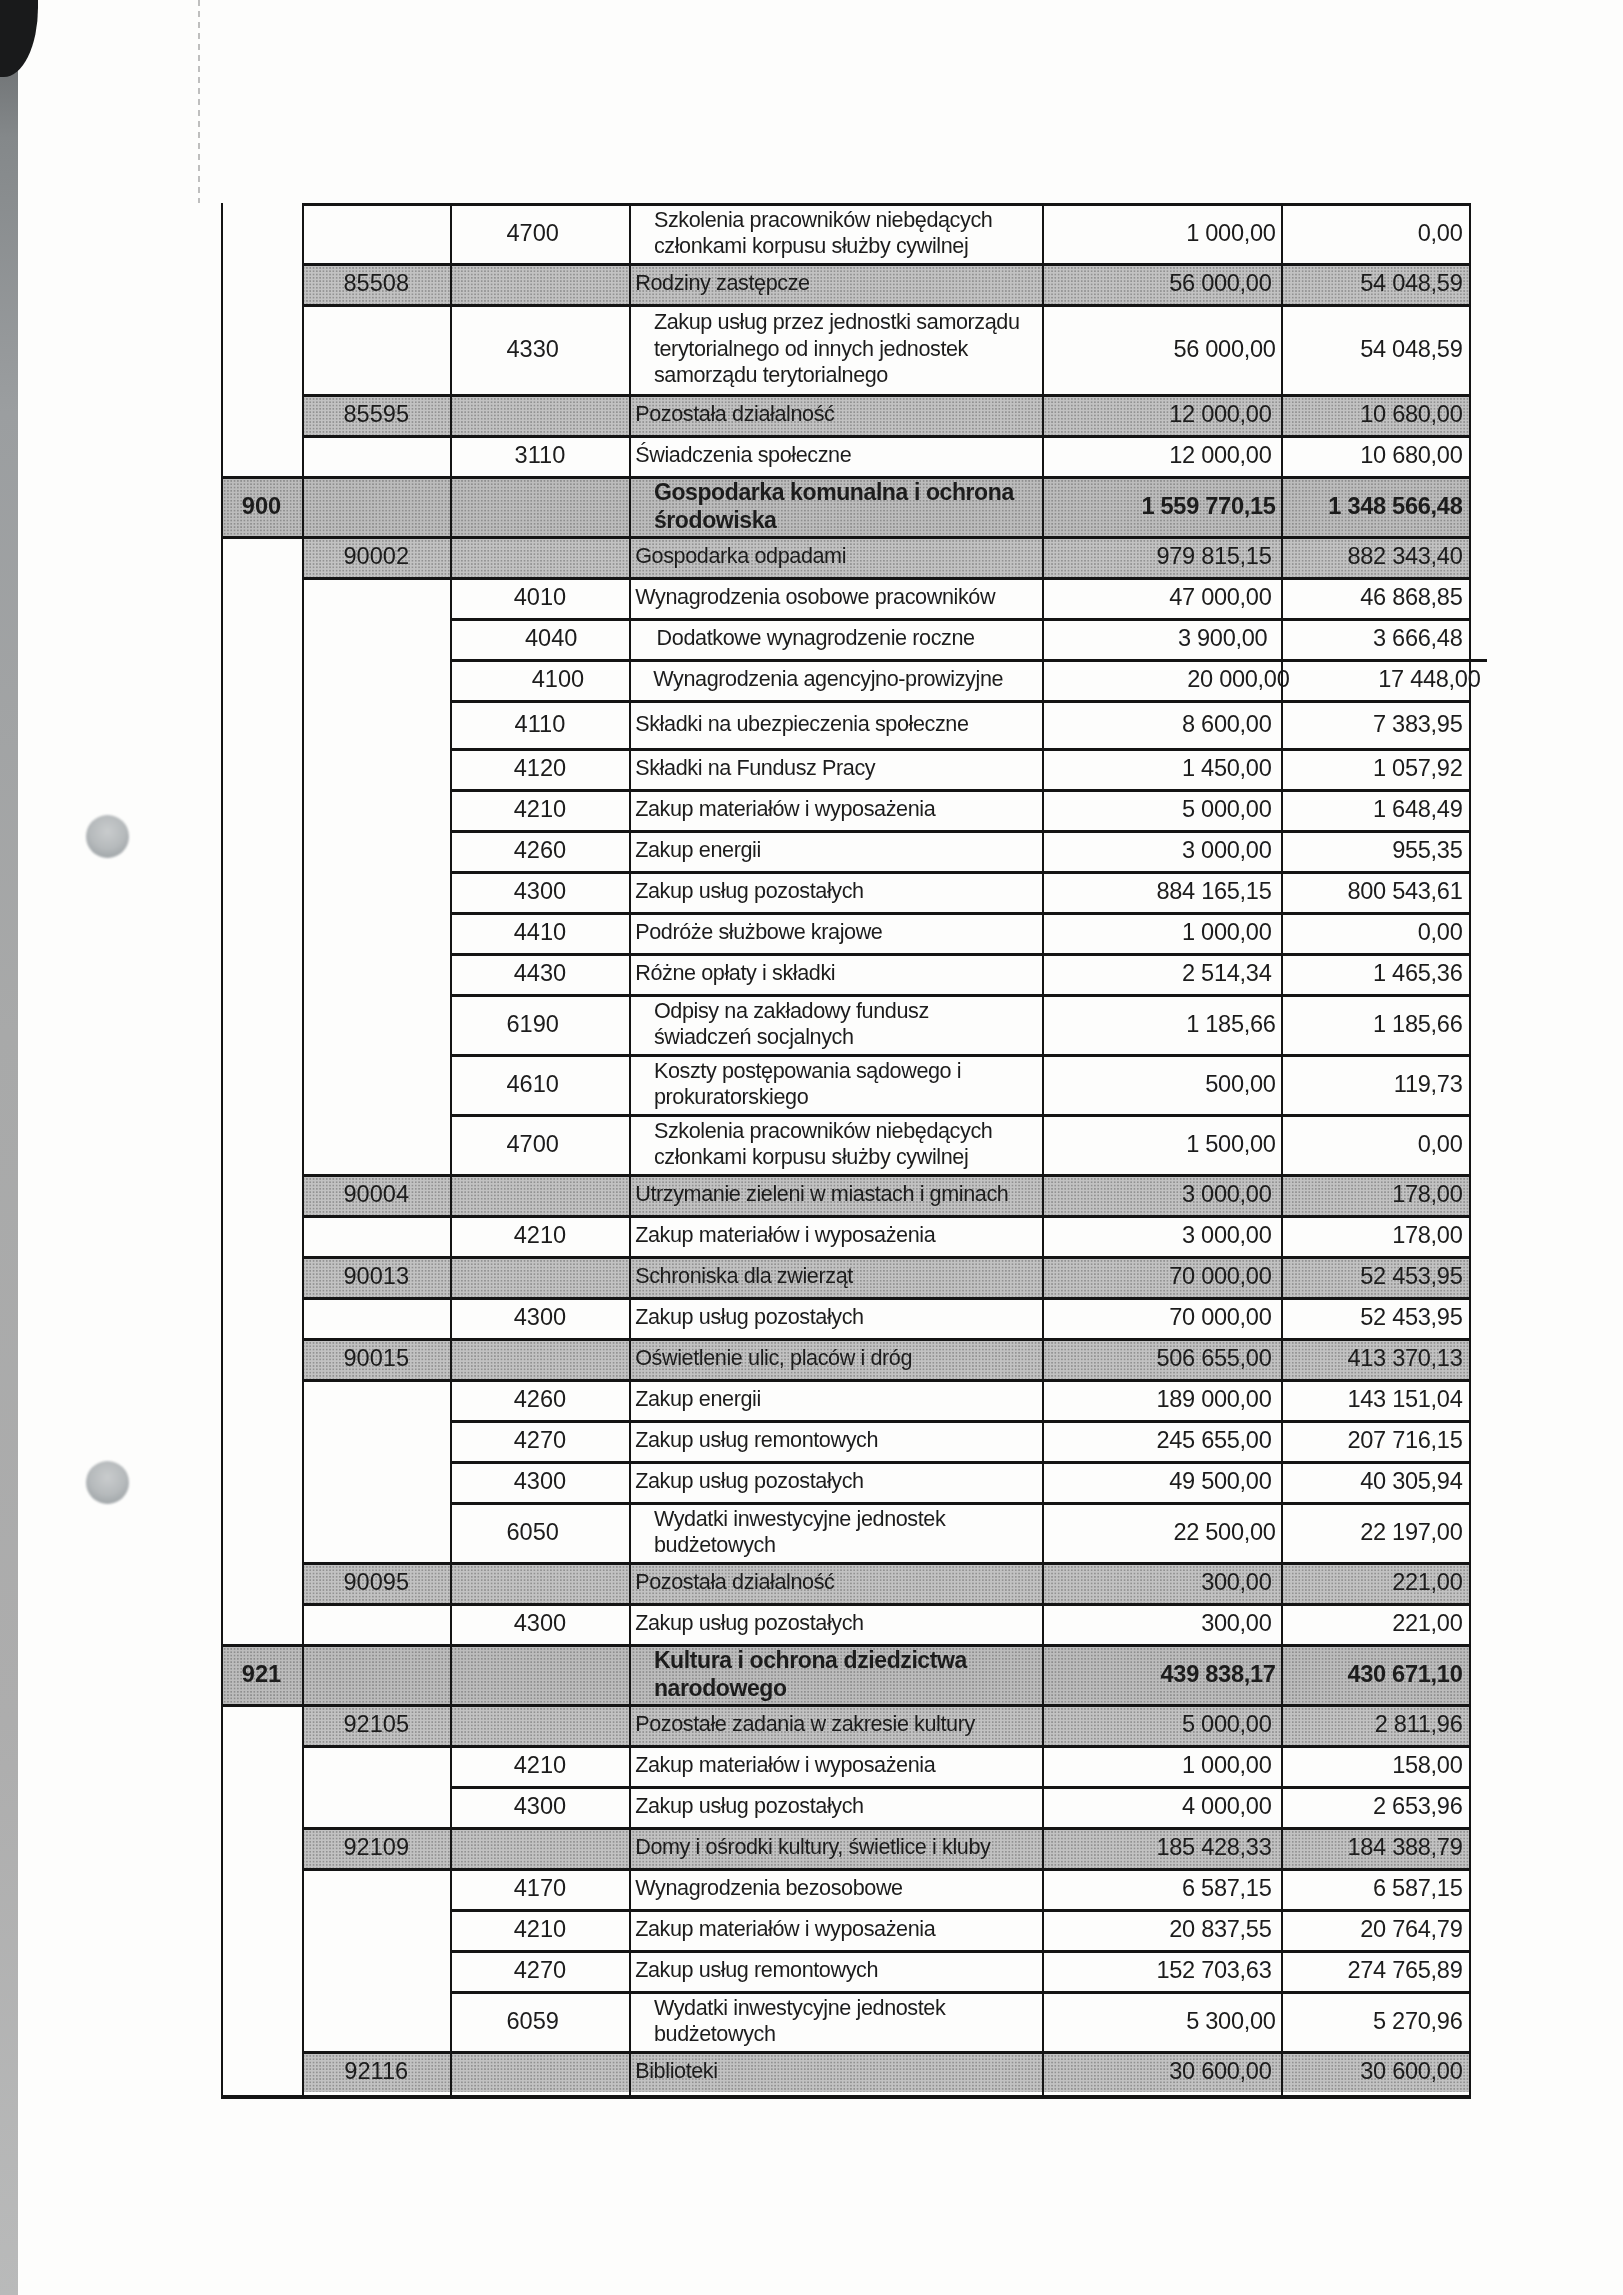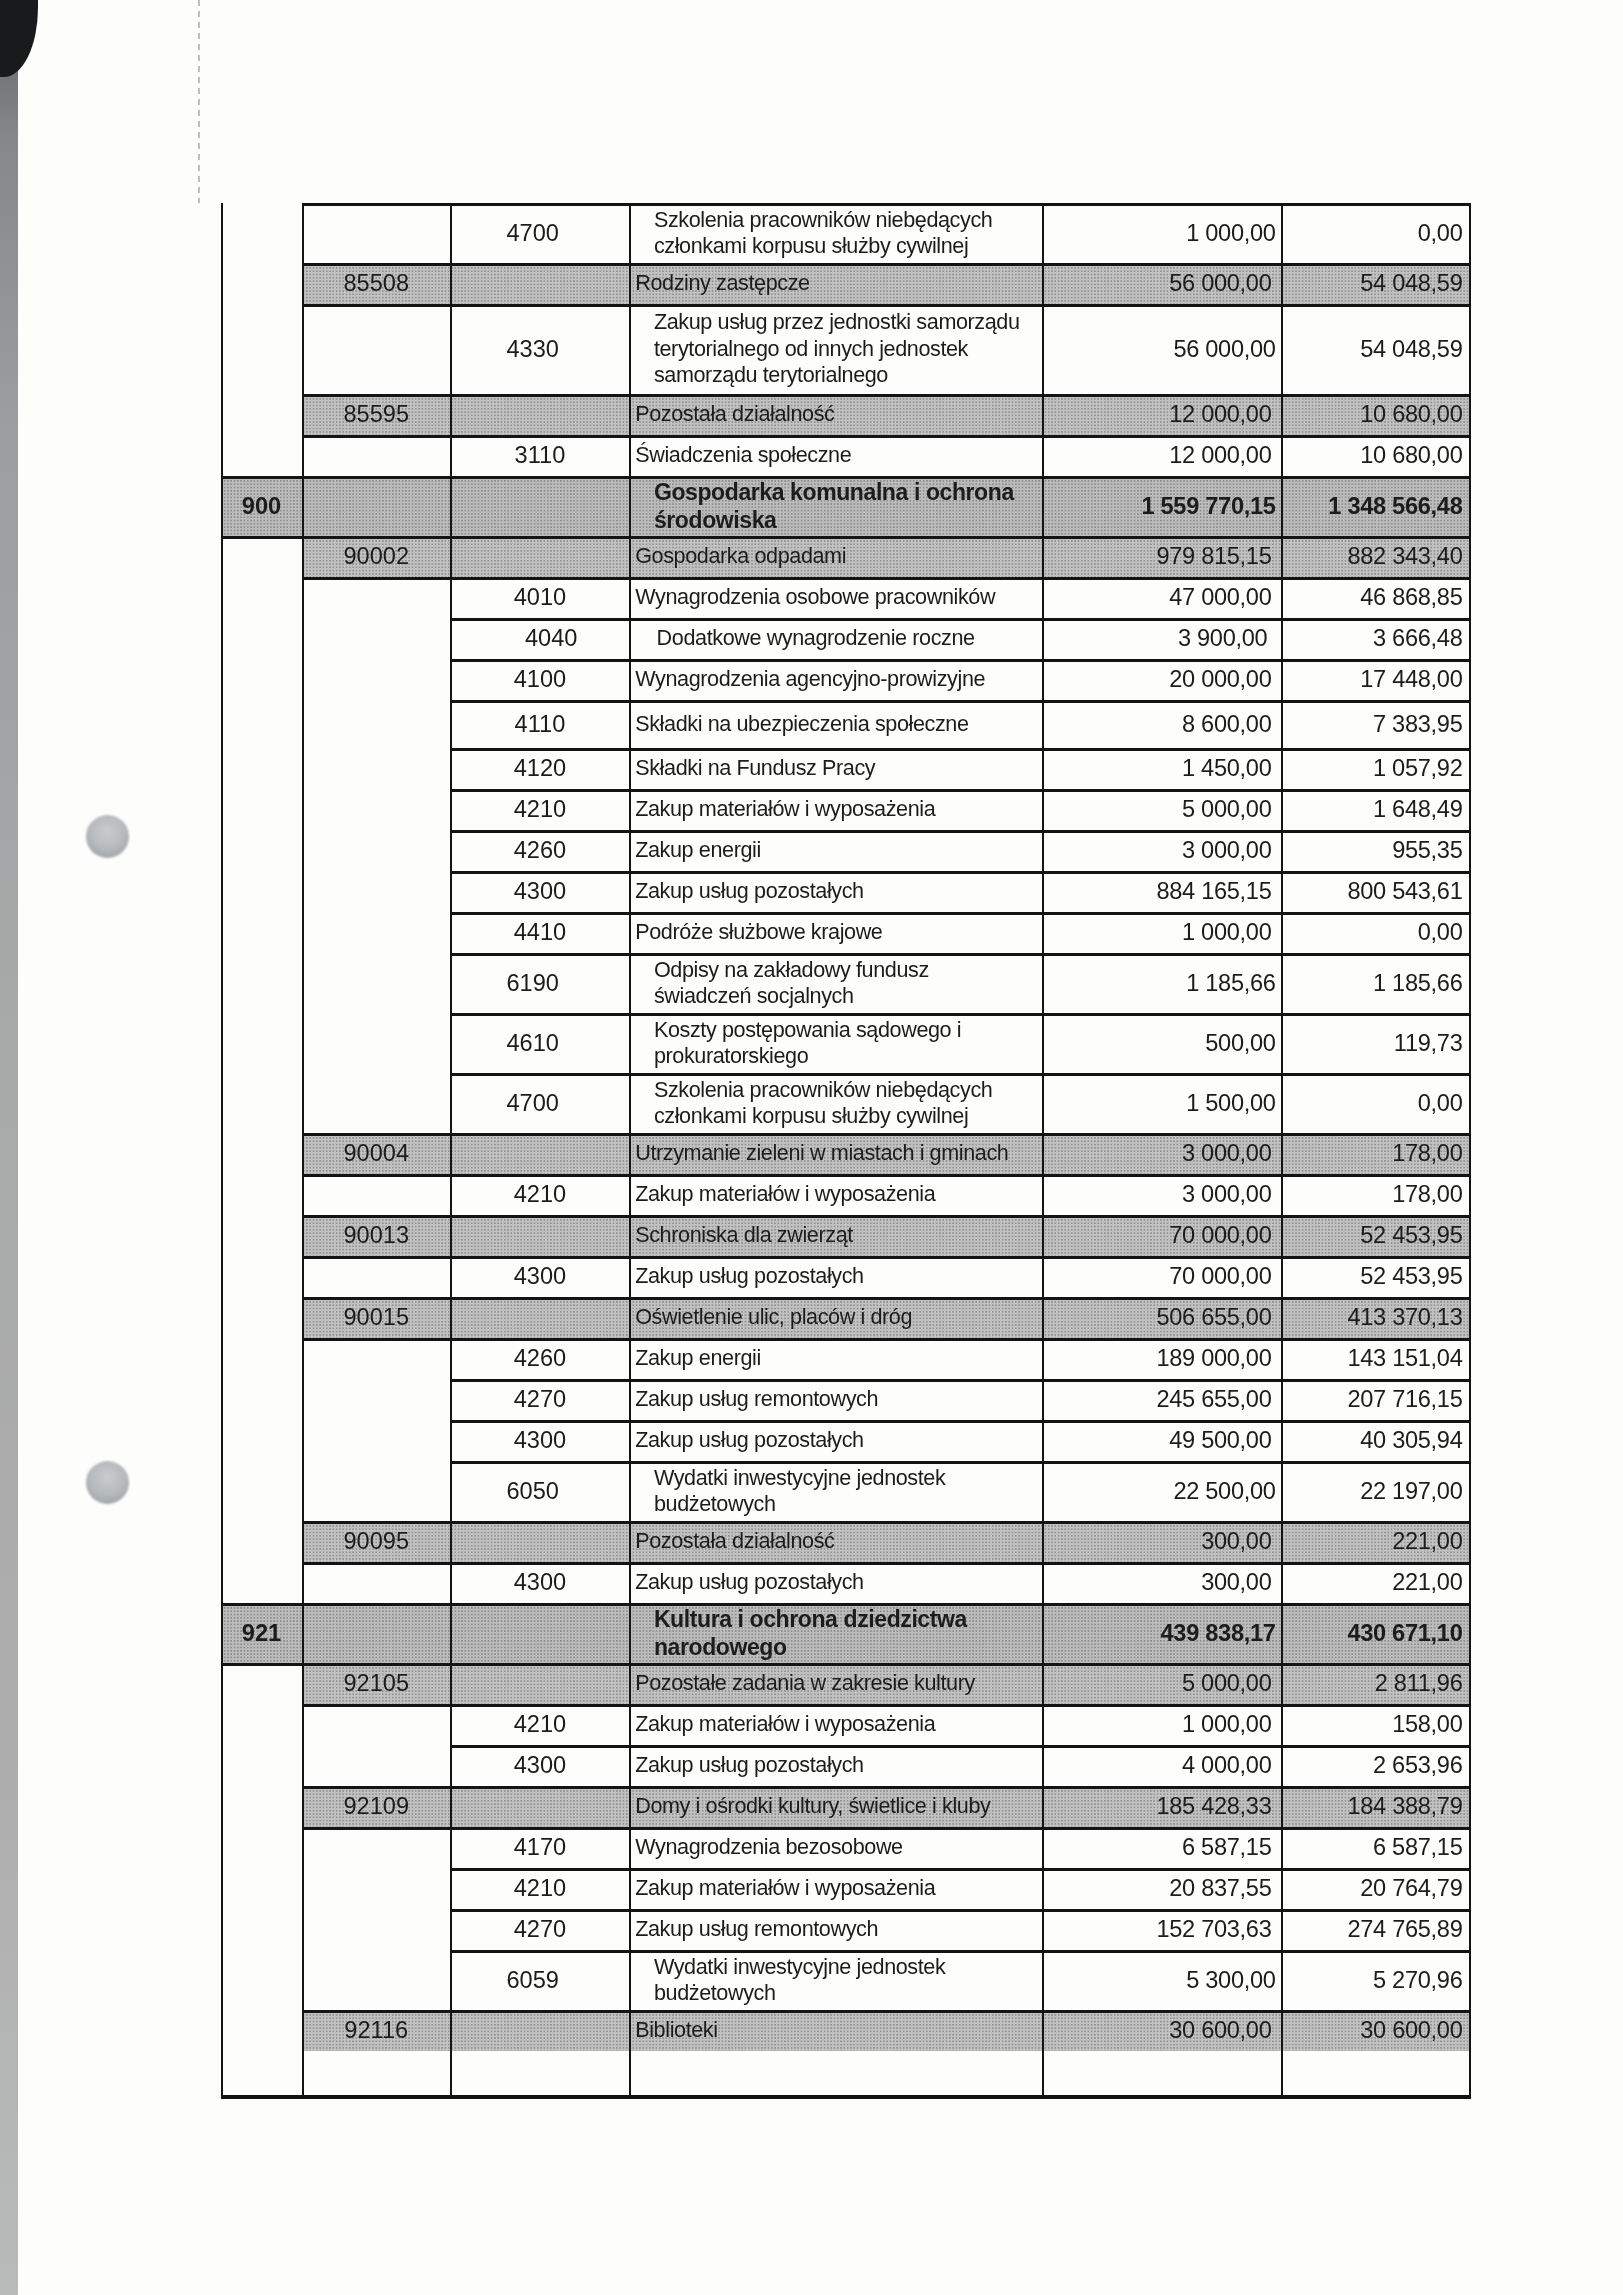--- a/index.html
+++ b/index.html
@@ -154,21 +154,21 @@
     </div>
     <div class="row paragraf" style="height: 41px; gap: 16px;">
       <div class="hline" style="left: 227px;"></div>
       <div class="cell c-dzial"></div>
       <div class="cell c-rozdzial"></div>
       <div class="cell c-paragraf">4040</div>
       <div class="cell c-desc single">Dodatkowe wynagrodzenie roczne</div>
       <div class="cell c-plan">3 900,00</div>
       <div class="cell c-exec">3 666,48</div>
     </div>
-    <div class="row paragraf" style="height: 41px;">
+    <div class="row paragraf" style="height: 41px; padding-left: 18px;">
       <div class="hline" style="left: 227px;"></div>
       <div class="cell c-dzial"></div>
       <div class="cell c-rozdzial"></div>
       <div class="cell c-paragraf">4100</div>
       <div class="cell c-desc single">Wynagrodzenia agencyjno-prowizyjne</div>
       <div class="cell c-plan">20 000,00</div>
       <div class="cell c-exec">17 448,00</div>
     </div>
     <div class="row paragraf" style="height: 48px;">
       <div class="hline" style="left: 227px;"></div>
@@ -216,20 +216,29 @@
       <div class="cell c-exec">800 543,61</div>
     </div>
     <div class="row paragraf" style="height: 41px;">
       <div class="hline" style="left: 227px;"></div>
       <div class="cell c-dzial"></div>
       <div class="cell c-rozdzial"></div>
       <div class="cell c-paragraf">4410</div>
       <div class="cell c-desc single">Podróże służbowe krajowe</div>
       <div class="cell c-plan">1 000,00</div>
       <div class="cell c-exec">0,00</div>
+    </div>
+    <div class="row paragraf" style="height: 41px;">
+      <div class="hline" style="left: 227px;"></div>
+      <div class="cell c-dzial"></div>
+      <div class="cell c-rozdzial"></div>
+      <div class="cell c-paragraf">4430</div>
+      <div class="cell c-desc single">Różne opłaty i składki</div>
+      <div class="cell c-plan">2 514,34</div>
+      <div class="cell c-exec">1 465,36</div>
     </div>
     <div class="row paragraf" style="height: 60px;">
       <div class="hline" style="left: 227px;"></div>
       <div class="cell c-dzial"></div>
       <div class="cell c-rozdzial"></div>
       <div class="cell c-paragraf">6190</div>
       <div class="cell c-desc multi">Odpisy na zakładowy fundusz
 świadczeń socjalnych</div>
       <div class="cell c-plan">1 185,66</div>
       <div class="cell c-exec">1 185,66</div>

